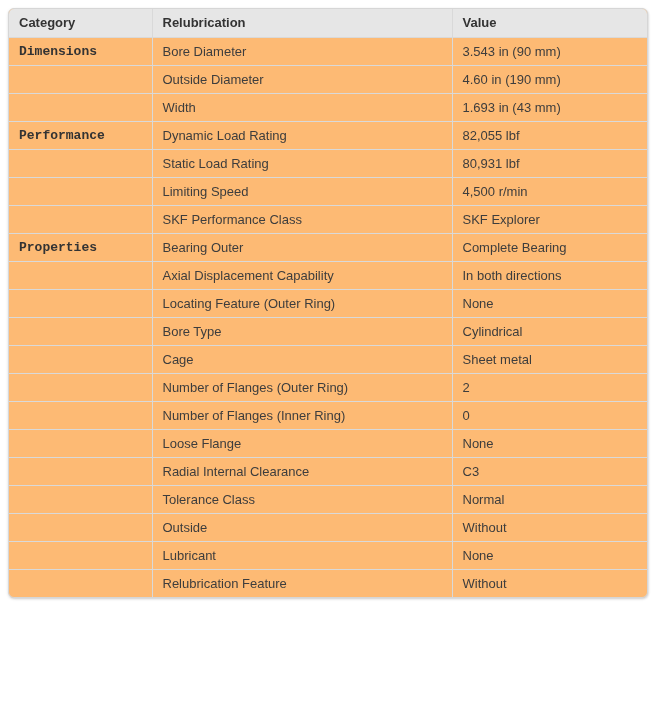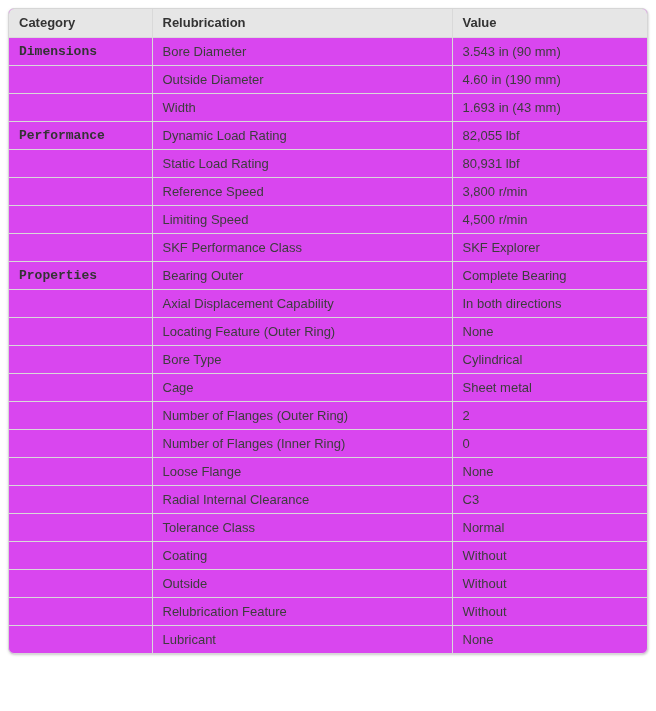--- a/index.html
+++ b/index.html
@@ -12,21 +12,21 @@
     width: 656px;
     height: 711px;
     background: #ffffff;
     padding: 8px;
   }
   .card {
     width: 640px;
     border: 1px solid #d6d6d6;
     border-radius: 6px;
     overflow: hidden;
-    background: #d946ef;
+    background: #fdba74;
     box-shadow: 0 1px 3px rgba(0,0,0,0.14), 1px 1px 2px rgba(0,0,0,0.08);
   }
   table.spec-table {
     width: 100%;
     border-collapse: collapse;
     table-layout: fixed;
     font-size: 13px;
     color: #3d3d3d;
   }
   col.c1 { width: 143px; }
@@ -102,25 +102,20 @@
             <td class="spec-cell">Dynamic Load Rating</td>
             <td class="value-cell">82,055 lbf</td>
           </tr>
           <tr>
             <td class="category-cell"></td>
             <td class="spec-cell">Static Load Rating</td>
             <td class="value-cell">80,931 lbf</td>
           </tr>
           <tr>
             <td class="category-cell"></td>
-            <td class="spec-cell">Reference Speed</td>
-            <td class="value-cell">3,800 r/min</td>
-          </tr>
-          <tr>
-            <td class="category-cell"></td>
             <td class="spec-cell">Limiting Speed</td>
             <td class="value-cell">4,500 r/min</td>
           </tr>
           <tr>
             <td class="category-cell"></td>
             <td class="spec-cell">SKF Performance Class</td>
             <td class="value-cell">SKF Explorer</td>
           </tr>
           <tr>
             <td class="category-cell">Properties</td>
@@ -167,34 +162,29 @@
             <td class="spec-cell">Radial Internal Clearance</td>
             <td class="value-cell">C3</td>
           </tr>
           <tr>
             <td class="category-cell"></td>
             <td class="spec-cell">Tolerance Class</td>
             <td class="value-cell">Normal</td>
           </tr>
           <tr>
             <td class="category-cell"></td>
-            <td class="spec-cell">Coating</td>
-            <td class="value-cell">Without</td>
-          </tr>
-          <tr>
-            <td class="category-cell"></td>
             <td class="spec-cell">Outside</td>
-            <td class="value-cell">Without</td>
-          </tr>
-          <tr>
-            <td class="category-cell"></td>
-            <td class="spec-cell">Relubrication Feature</td>
             <td class="value-cell">Without</td>
           </tr>
           <tr>
             <td class="category-cell"></td>
             <td class="spec-cell">Lubricant</td>
             <td class="value-cell">None</td>
           </tr>
+          <tr>
+            <td class="category-cell"></td>
+            <td class="spec-cell">Relubrication Feature</td>
+            <td class="value-cell">Without</td>
+          </tr>
         </tbody>
     </table>
   </div>
 </div>
 
 </body></html>

